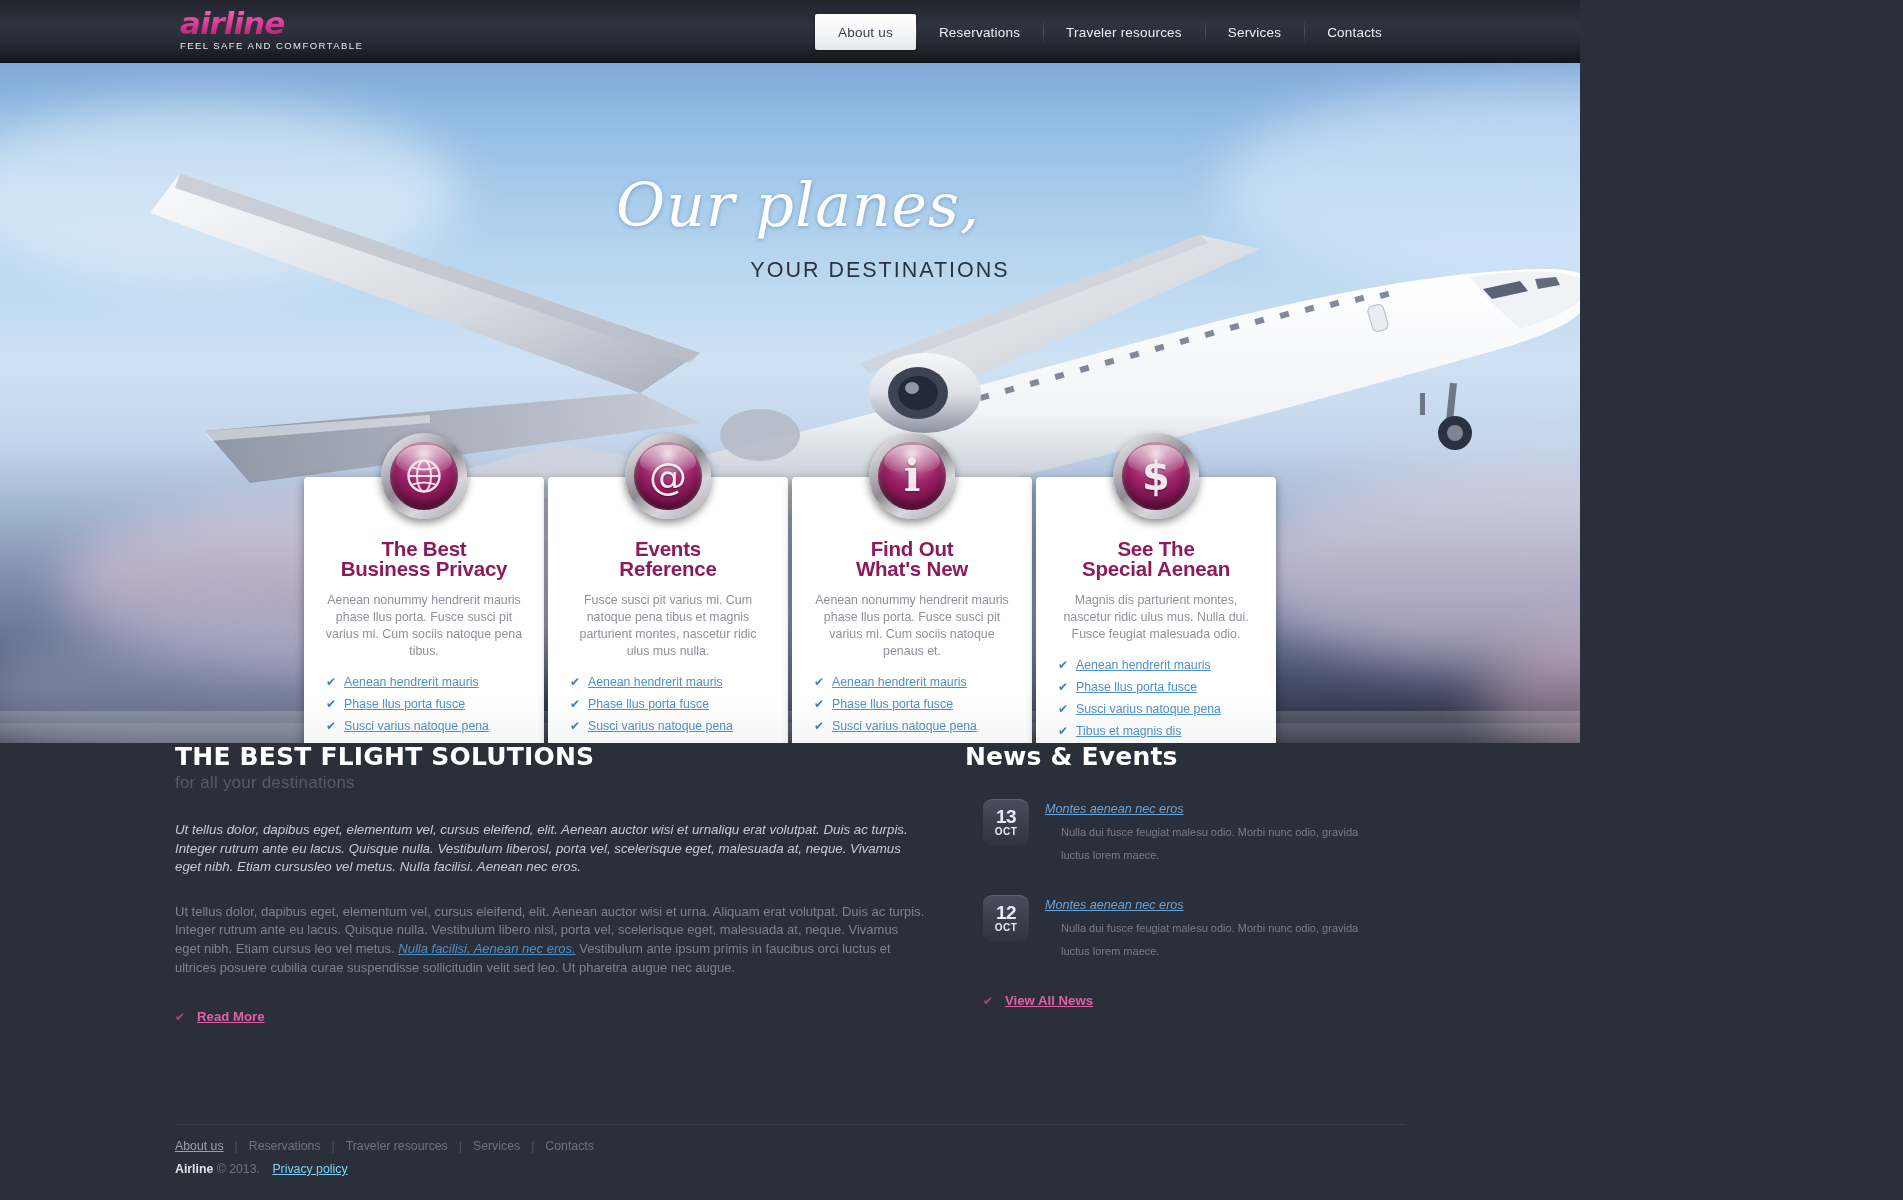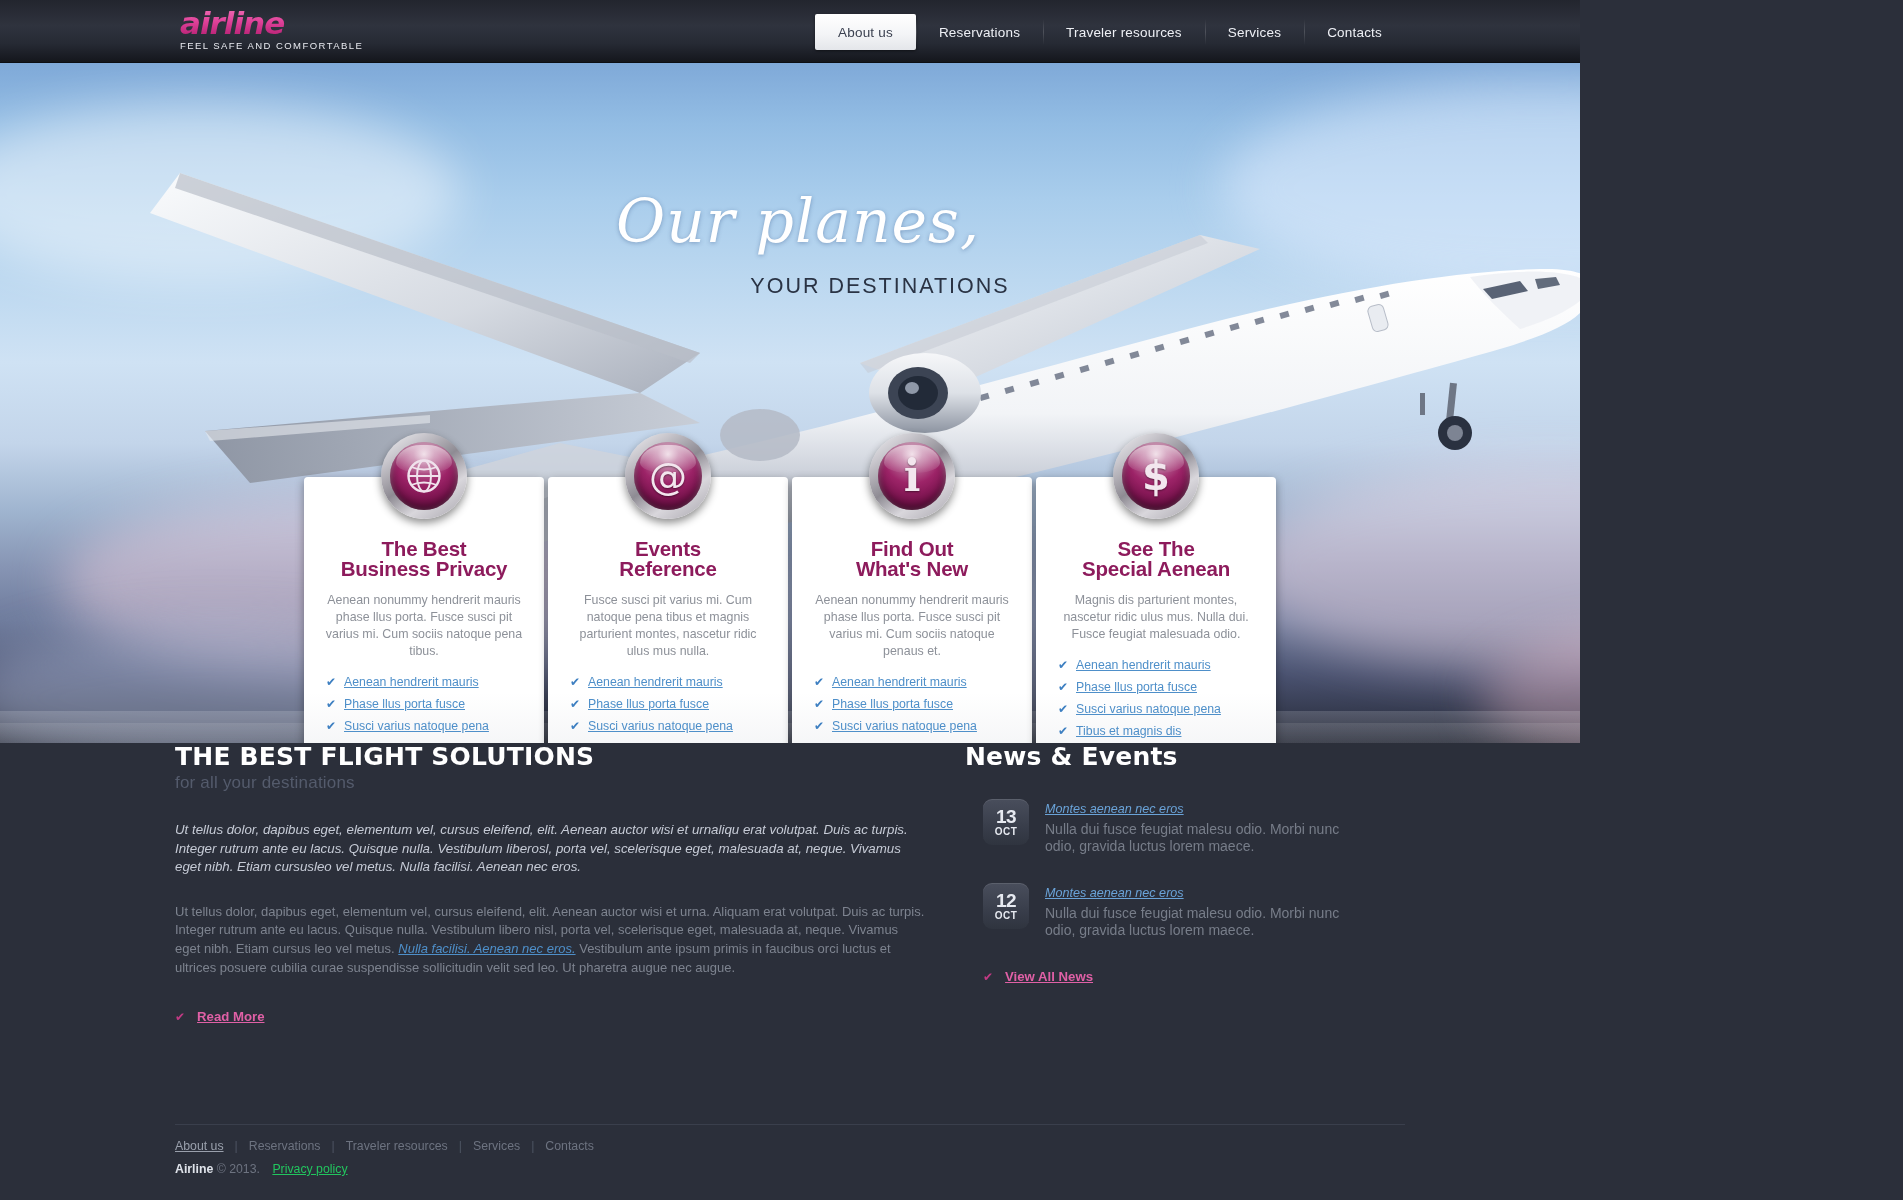--- a/index.html
+++ b/index.html
@@ -88,21 +88,21 @@
   }
   .hero-band2 {
     position:absolute; left:0; right:0; top:660px; height:52px;
     background:linear-gradient(to bottom,rgba(255,255,255,.10),rgba(255,255,255,0));
   }
 
   
   .plane { position:absolute; left:0; top:0; width:1903px; height:560px; }
 
   .hero-title {
-    position:absolute; left:0; right:0; top:128px; text-align:center; z-index:5;
+    position:absolute; left:0; right:0; top:112px; text-align:center; z-index:5;
     pointer-events:none;
   }
   .hero-script {
     font-family:"DejaVu Serif", serif;
     font-style:italic; font-weight:400;
     font-size:60px; color:#ffffff;
     text-shadow:0 1px 4px rgba(60,90,140,.45);
     letter-spacing:1px;
     line-height:1;
     display:block;
@@ -215,39 +215,39 @@
     display:flex; flex-direction:column; align-items:center; justify-content:center;
     color:#e7eaf1;
   }
   .news-day { font-size:19px; font-weight:bold; line-height:17px; letter-spacing:-.5px; }
   .news-mon { font-size:10px; font-weight:bold; letter-spacing:.5px; margin-top:1px; }
   .news-body { flex:1; }
   .news-body a {
     display:inline-block; color:#6aa3d8; font-style:italic; font-size:12.6px;
     text-decoration:underline;
   }
-  .news-text { margin-top:4px; font-size:14px; line-height:17px; color:#777d89; }
+  .news-text { margin-top:4px; font-size:11px; line-height:23px; color:#777d89;margin-left:16px; }
 
   .view-all { margin-top:30px; display:flex; align-items:center; gap:12px; padding-left:18px; }
   .view-all .tick { color:#c23a84; font-size:12px; }
   .view-all a { color:#e060a6; font-size:13.2px; font-weight:bold; text-decoration:underline; }
 
   
   .footer {
     position:absolute; left:50%; transform:translateX(-50%);
     top:1124px; width:1230px;
     border-top:1px solid #3a3f4c; padding-top:14px;
   }
   .footer-nav { display:flex; align-items:center; gap:0; font-size:12.3px; color:#6d7380; }
   .footer-nav a { color:#6d7380; text-decoration:none; }
   .footer-nav a.first { color:#9aa0ac; text-decoration:underline; }
   .footer-sep { padding:0 11px; color:#4d5462; }
   .footer-copy { margin-top:9px; font-size:12.3px; color:#6d7380; }
   .footer-copy b { color:#dfe3ea; }
-  .footer-copy .pp { color:#22c55e; margin-left:9px; }
+  .footer-copy .pp { color:#7dd3fc; margin-left:9px; }
 </style>
 </head>
 <body>
 
 <div id="page">
 
   <div class="header">
     <div class="header-inner">
       <div class="logo">
         <div class="logo-word">airline</div>

